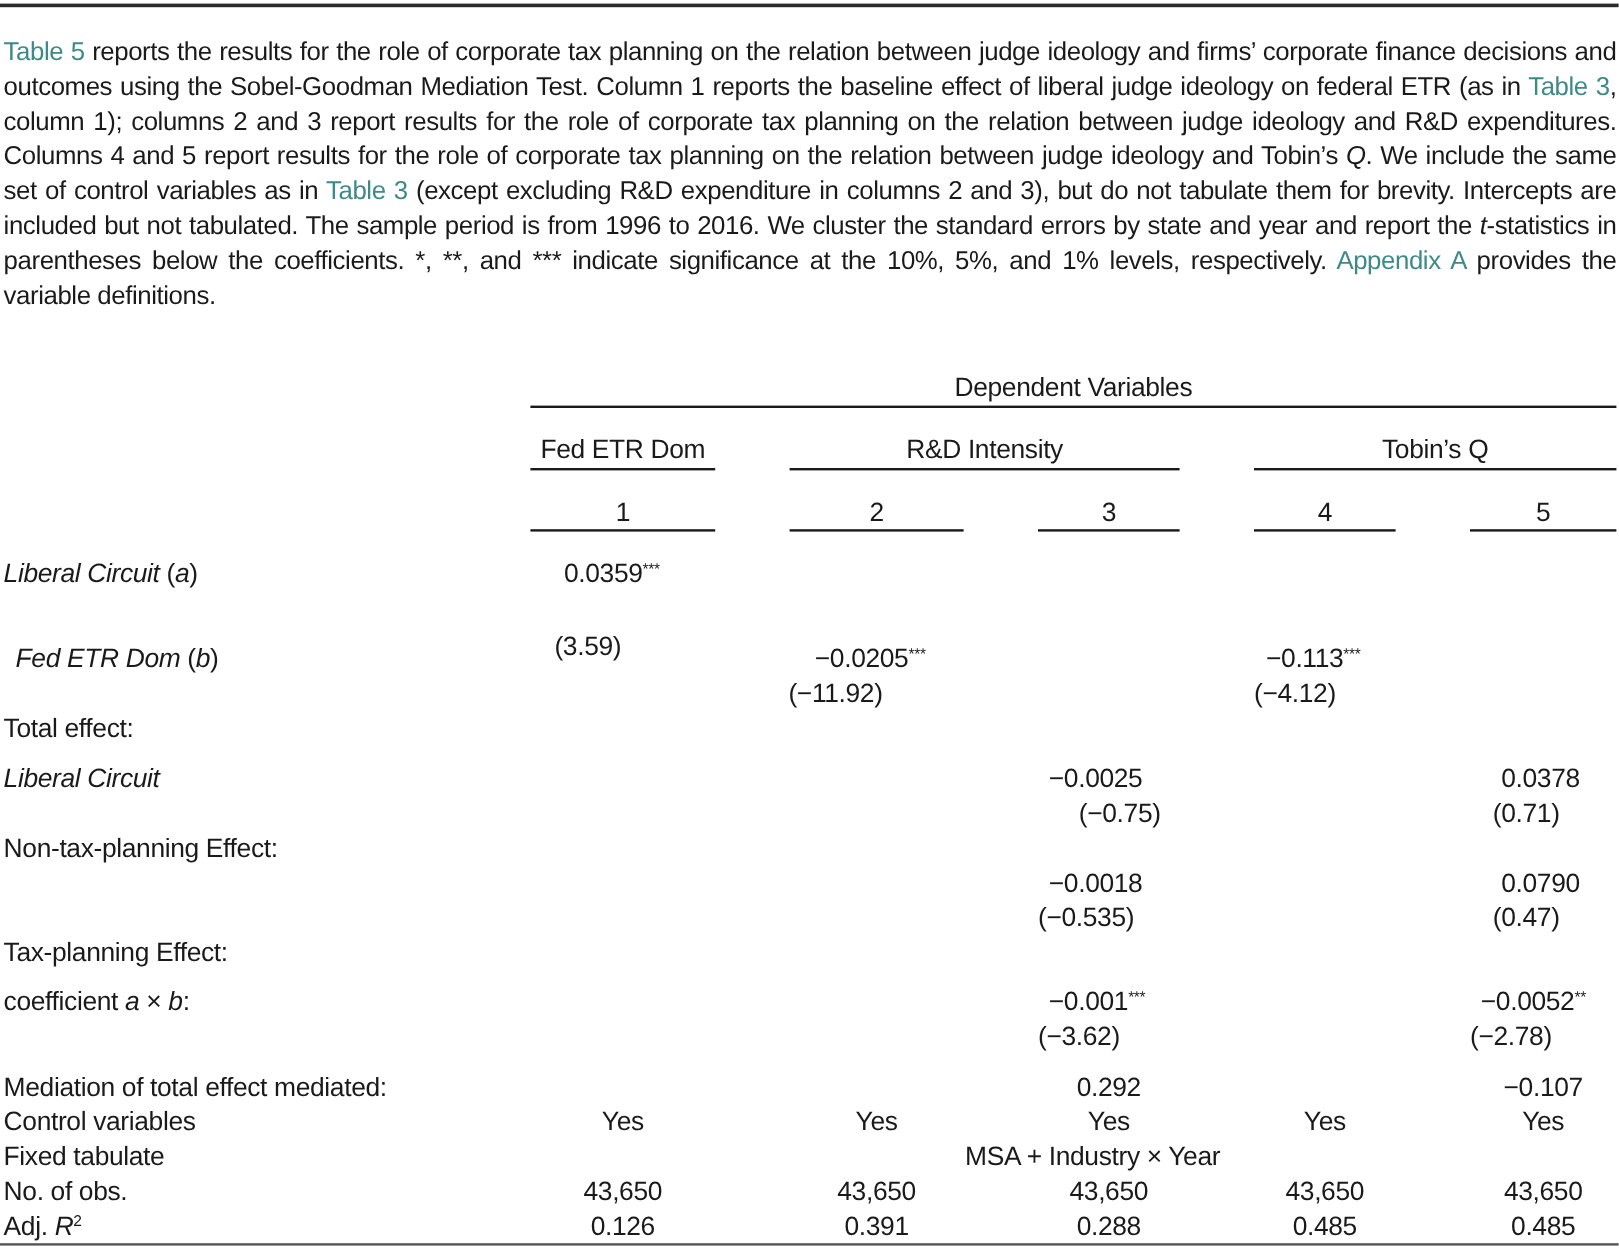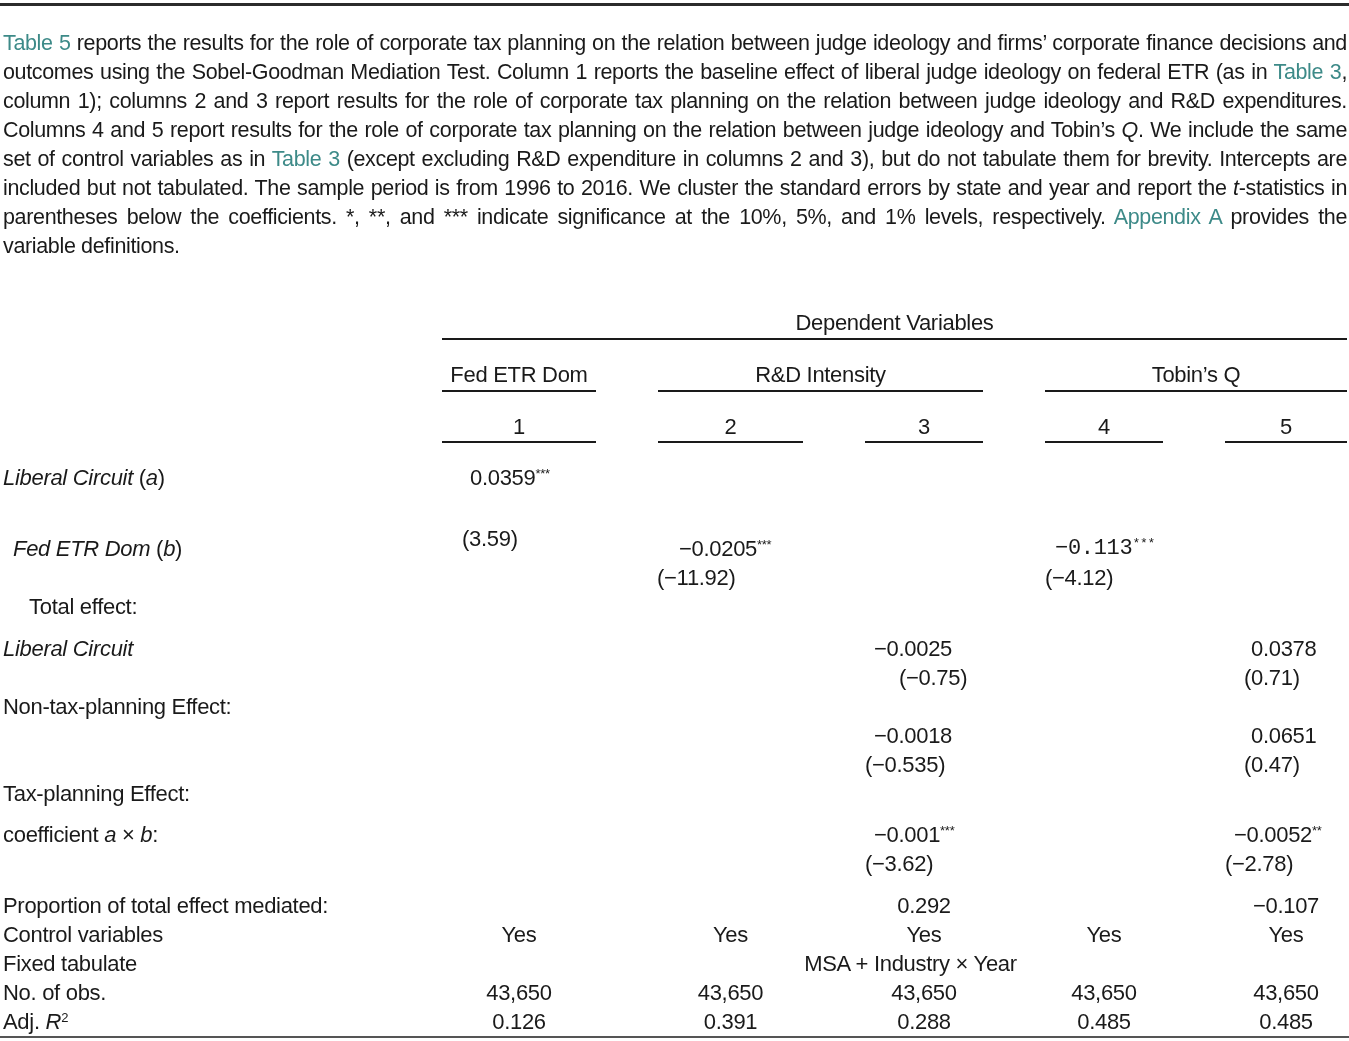--- a/index.html
+++ b/index.html
@@ -51,46 +51,46 @@
 <div class="t c" style="left:1225px; top:414px; width:122px;">5</div>
 <div class="rule" style="left:1225px; top:441px; width:122px;"></div>
 
 <div class="t" style="left:3px; top:465px;"><i>Liberal Circuit</i><span> (</span><i>a</i><span>)</span></div>
 <div class="t" style="left:470px; top:465px;"><span>0.0359</span><sup>***</sup></div>
 <div class="t" style="left:462px; top:494px;margin-top:32px;">(3.59)</div>
 
 <div class="t" style="left:3px; top:536px;margin-left:10px;"><i>Fed ETR Dom</i><span> (</span><i>b</i><span>)</span></div>
 <div class="t" style="left:679px; top:536px;"><span>−0.0205</span><sup>***</sup></div>
 <div class="t" style="left:657px; top:565px;">(−11.92)</div>
-<div class="t" style="left:1055px; top:536px;font-family:Liberation Mono, monospace;"><span>−0.113</span><sup>***</sup></div>
+<div class="t" style="left:1055px; top:536px;"><span>−0.113</span><sup>***</sup></div>
 <div class="t" style="left:1045px; top:565px;">(−4.12)</div>
 
-<div class="t" style="left:3px; top:594px;margin-left:26px;">Total effect:</div>
+<div class="t" style="left:3px; top:594px;">Total effect:</div>
 
 <div class="t" style="left:3px; top:636px;"><i>Liberal Circuit</i></div>
 <div class="t" style="left:874px; top:636px;">−0.0025</div>
 <div class="t" style="left:899px; top:665px;">(−0.75)</div>
 <div class="t" style="left:1251px; top:636px;">0.0378</div>
 <div class="t" style="left:1244px; top:665px;">(0.71)</div>
 
 <div class="t" style="left:3px; top:694px;">Non-tax-planning Effect:</div>
 <div class="t" style="left:874px; top:723px;">−0.0018</div>
 <div class="t" style="left:865px; top:752px;">(−0.535)</div>
-<div class="t" style="left:1251px; top:723px;">0.0651</div>
+<div class="t" style="left:1251px; top:723px;">0.0790</div>
 <div class="t" style="left:1244px; top:752px;">(0.47)</div>
 
 <div class="t" style="left:3px; top:781px;">Tax-planning Effect:</div>
 
 <div class="t" style="left:3px; top:822px;"><span>coefficient </span><i>a</i><span> × </span><i>b</i><span>:</span></div>
 <div class="t" style="left:874px; top:822px;"><span>−0.001</span><sup>***</sup></div>
 <div class="t" style="left:865px; top:851px;">(−3.62)</div>
 <div class="t" style="left:1234px; top:822px;"><span>−0.0052</span><sup>**</sup></div>
 <div class="t" style="left:1225px; top:851px;">(−2.78)</div>
 
-<div class="t" style="left:3px; top:893px;">Proportion of total effect mediated:</div>
+<div class="t" style="left:3px; top:893px;">Mediation of total effect mediated:</div>
 <div class="t c" style="left:865px; top:893px; width:118px;">0.292</div>
 <div class="t c" style="left:1225px; top:893px; width:122px;">−0.107</div>
 
 <div class="t" style="left:3px; top:922px;">Control variables</div>
 <div class="t c" style="left:442px; top:922px; width:154px;">Yes</div>
 <div class="t c" style="left:658px; top:922px; width:145px;">Yes</div>
 <div class="t c" style="left:865px; top:922px; width:118px;">Yes</div>
 <div class="t c" style="left:1045px; top:922px; width:118px;">Yes</div>
 <div class="t c" style="left:1225px; top:922px; width:122px;">Yes</div>
 

